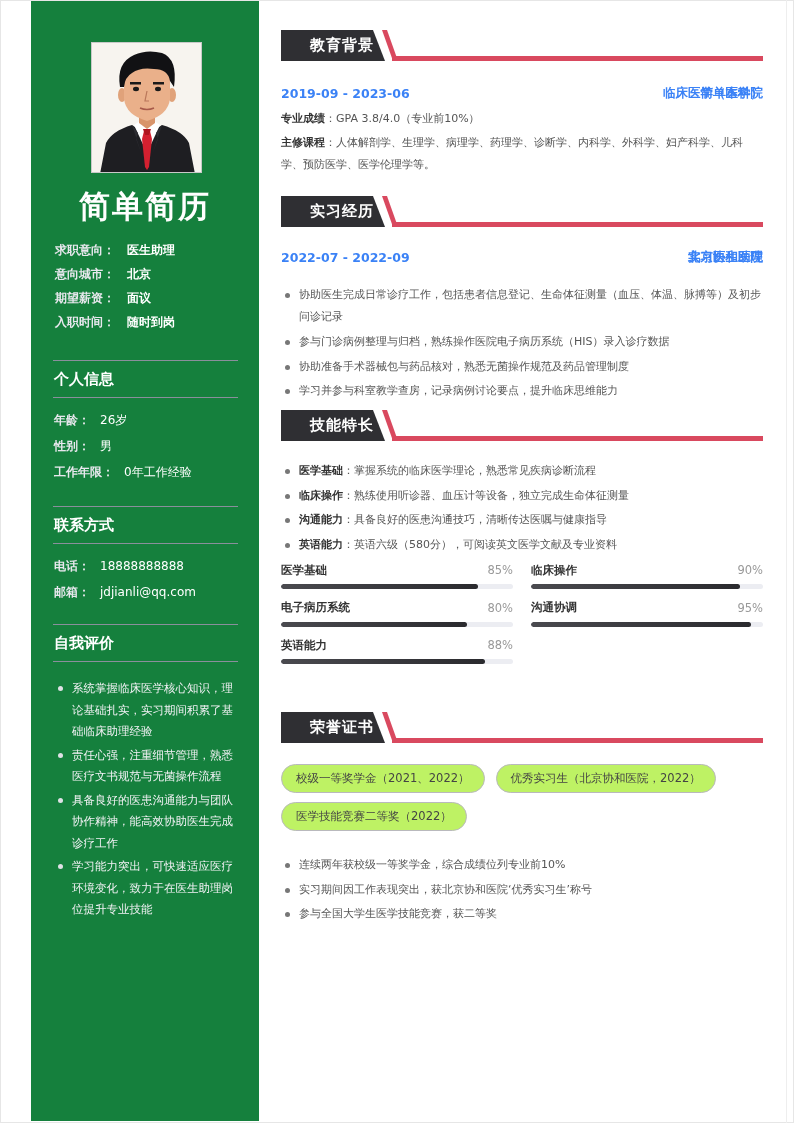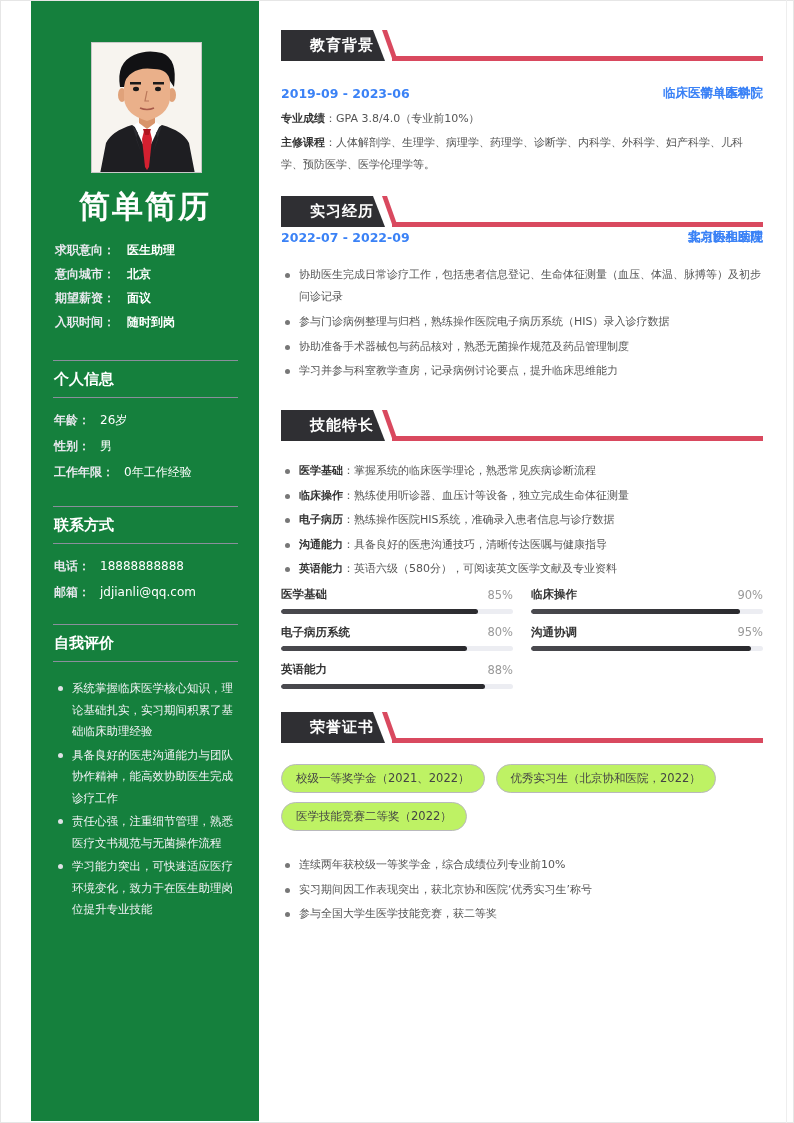--- a/index.html
+++ b/index.html
@@ -146,22 +146,22 @@
         <span class="k">邮箱：</span>
         <span class="v">jdjianli@qq.com</span>
       </div>
     </div>
   </div>
 
   <div class="side-section" style="top:623px;">
     <div class="side-title">自我评价</div>
     <ul class="self-list">
       <li>系统掌握临床医学核心知识，理论基础扎实，实习期间积累了基础临床助理经验</li>
+      <li>责任心强，注重细节管理，熟悉医疗文书规范与无菌操作流程</li>
       <li>具备良好的医患沟通能力与团队协作精神，能高效协助医生完成诊疗工作</li>
-      <li>责任心强，注重细节管理，熟悉医疗文书规范与无菌操作流程</li>
       <li>学习能力突出，可快速适应医疗环境变化，致力于在医生助理岗位提升专业技能</li>
     </ul>
   </div>
 </aside>
 
 <main class="main">
 
   <section style="position:absolute; top:30px; left:0; width:482px;">
     <div class="sec-head">
       <div class="sec-tab">
@@ -186,21 +186,21 @@
   </section>
 
   <section style="position:absolute; top:196px; left:0; width:482px;">
     <div class="sec-head">
       <div class="sec-tab">
           <span>实习经历</span>
         </div>
       <div class="sec-slash"></div>
       <div class="sec-line"></div>
     </div>
-    <div class="row3wrap" style="">
+    <div class="row3wrap" style="margin-top:20px;">
       <div class="row3">
         <span>2022-07 - 2022-09</span>
         <span class="c">北京协和医院</span>
         <span>实习医生助理</span>
       </div>
     </div>
     <ul class="blist" style="margin-top:16px;">
       <li class="wrap2">协助医生完成日常诊疗工作，包括患者信息登记、生命体征测量（血压、体温、脉搏等）及初步问诊记录</li>
       <li>参与门诊病例整理与归档，熟练操作医院电子病历系统（HIS）录入诊疗数据</li>
       <li>协助准备手术器械包与药品核对，熟悉无菌操作规范及药品管理制度</li>
@@ -212,21 +212,20 @@
     <div class="sec-head">
       <div class="sec-tab">
           <span>技能特长</span>
         </div>
       <div class="sec-slash"></div>
       <div class="sec-line"></div>
     </div>
     <ul class="blist" style="margin-top:18px;">
       <li><b>医学基础</b><span>：掌握系统的临床医学理论，熟悉常见疾病诊断流程</span></li>
       <li><b>临床操作</b><span>：熟练使用听诊器、血压计等设备，独立完成生命体征测量</span></li>
-      <li><b>电子病历</b><span>：熟练操作医院HIS系统，准确录入患者信息与诊疗数据</span></li>
       <li><b>沟通能力</b><span>：具备良好的医患沟通技巧，清晰传达医嘱与健康指导</span></li>
       <li><b>英语能力</b><span>：英语六级（580分），可阅读英文医学文献及专业资料</span></li>
     </ul>
     <div class="bars" style="margin-top:3px;">
       <div class="bar-item">
         <div class="bar-top">
             <span class="l">医学基础</span>
             <span class="p">85%</span>
           </div>
         <div class="bar-track">

